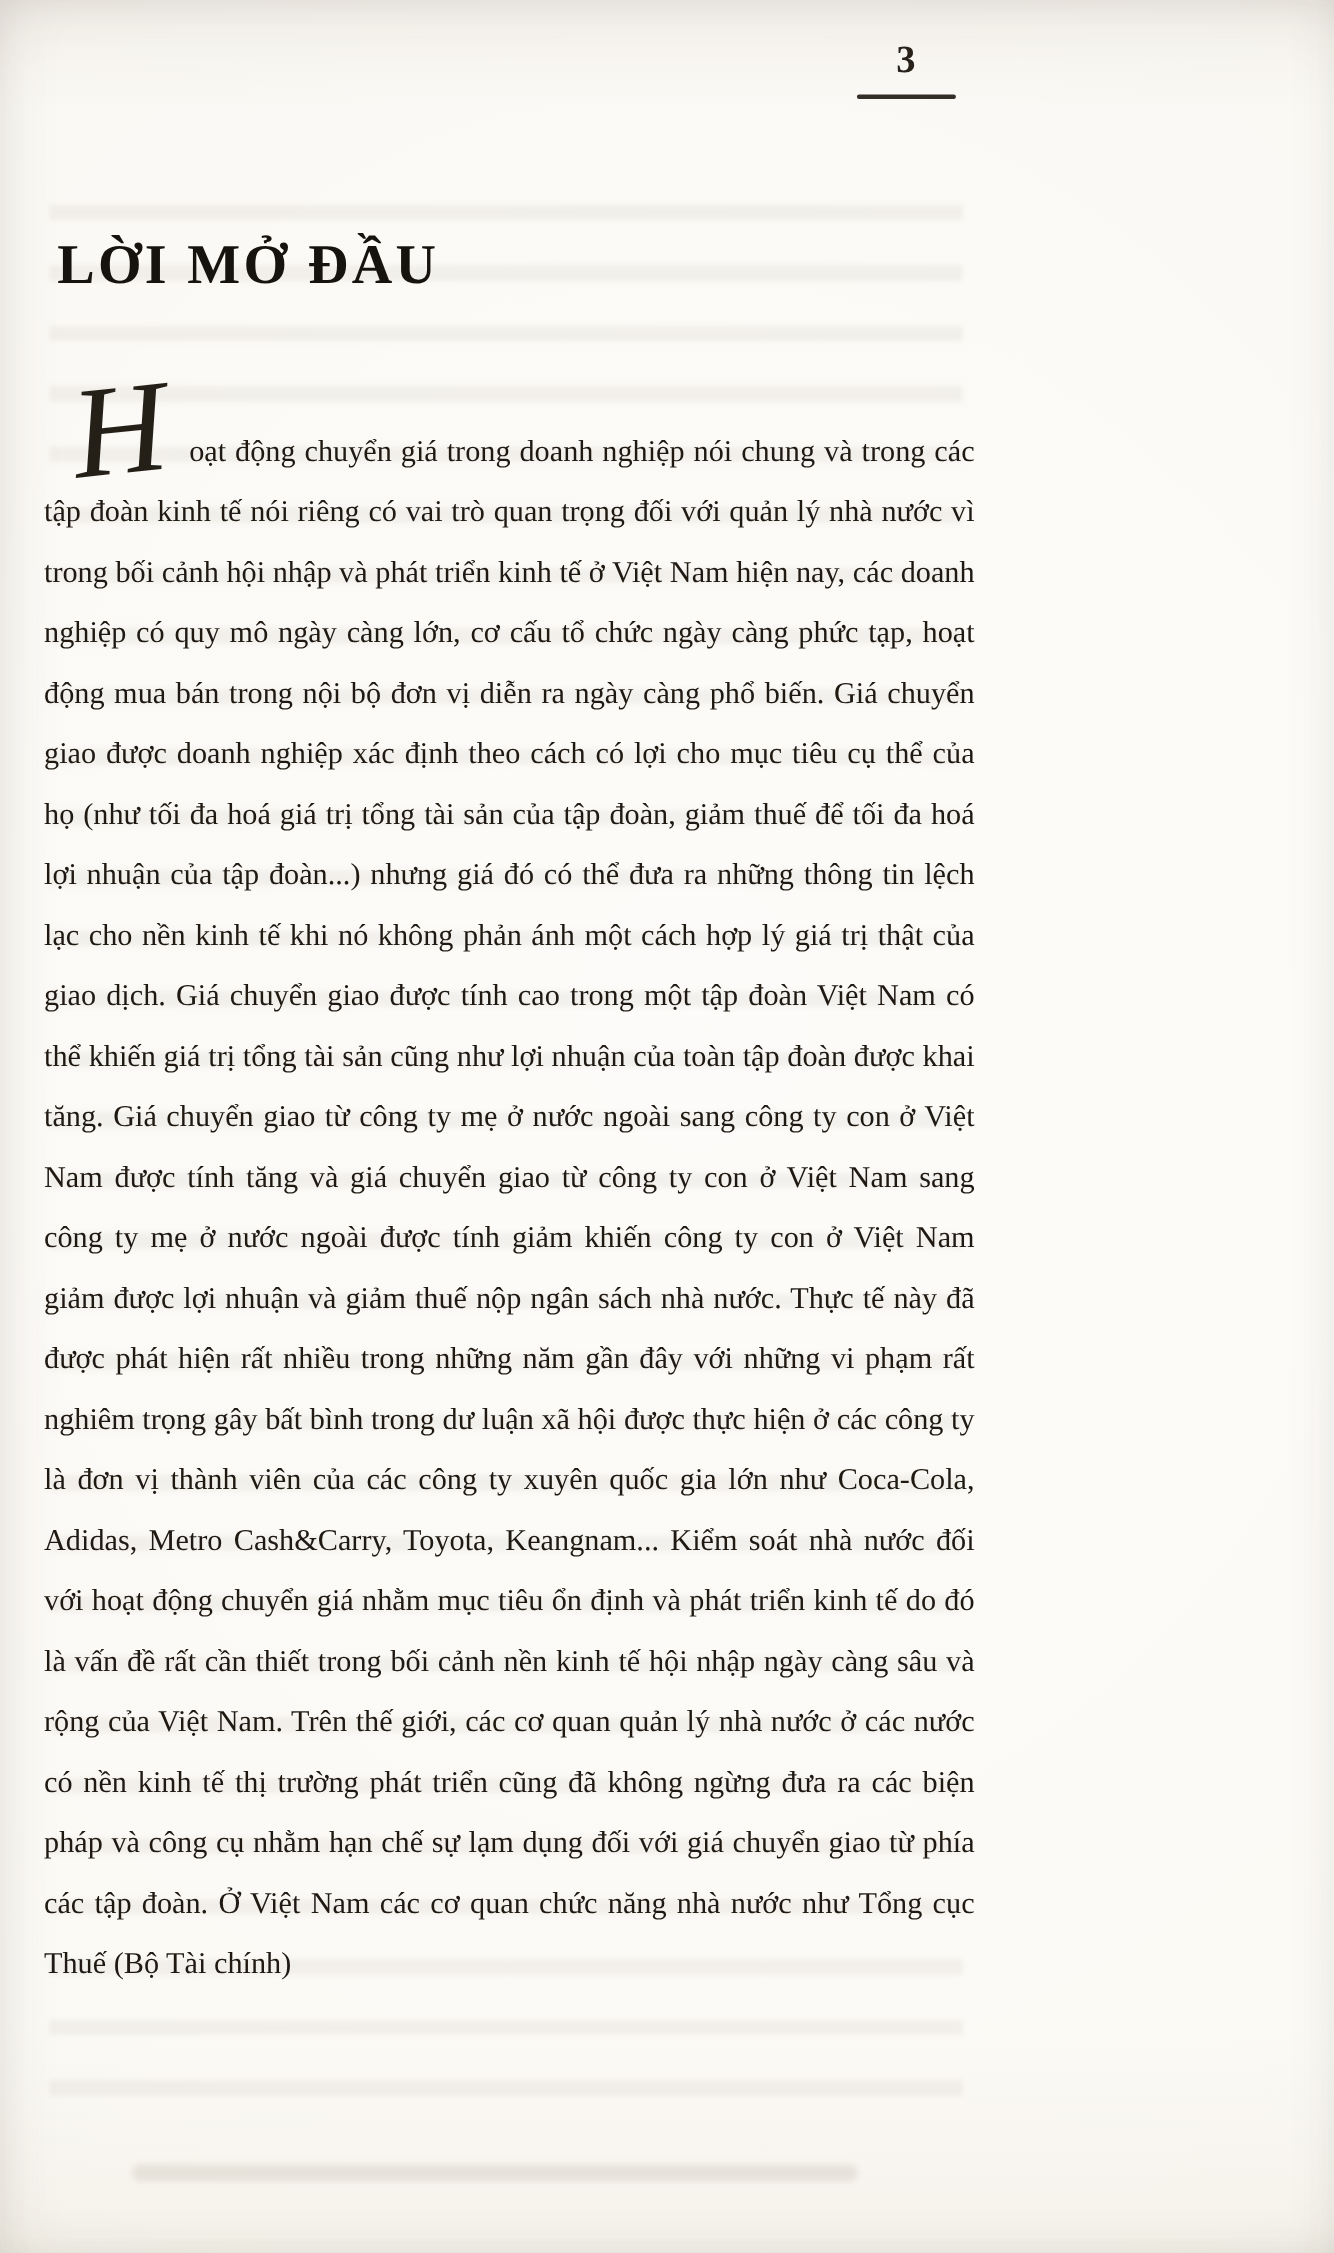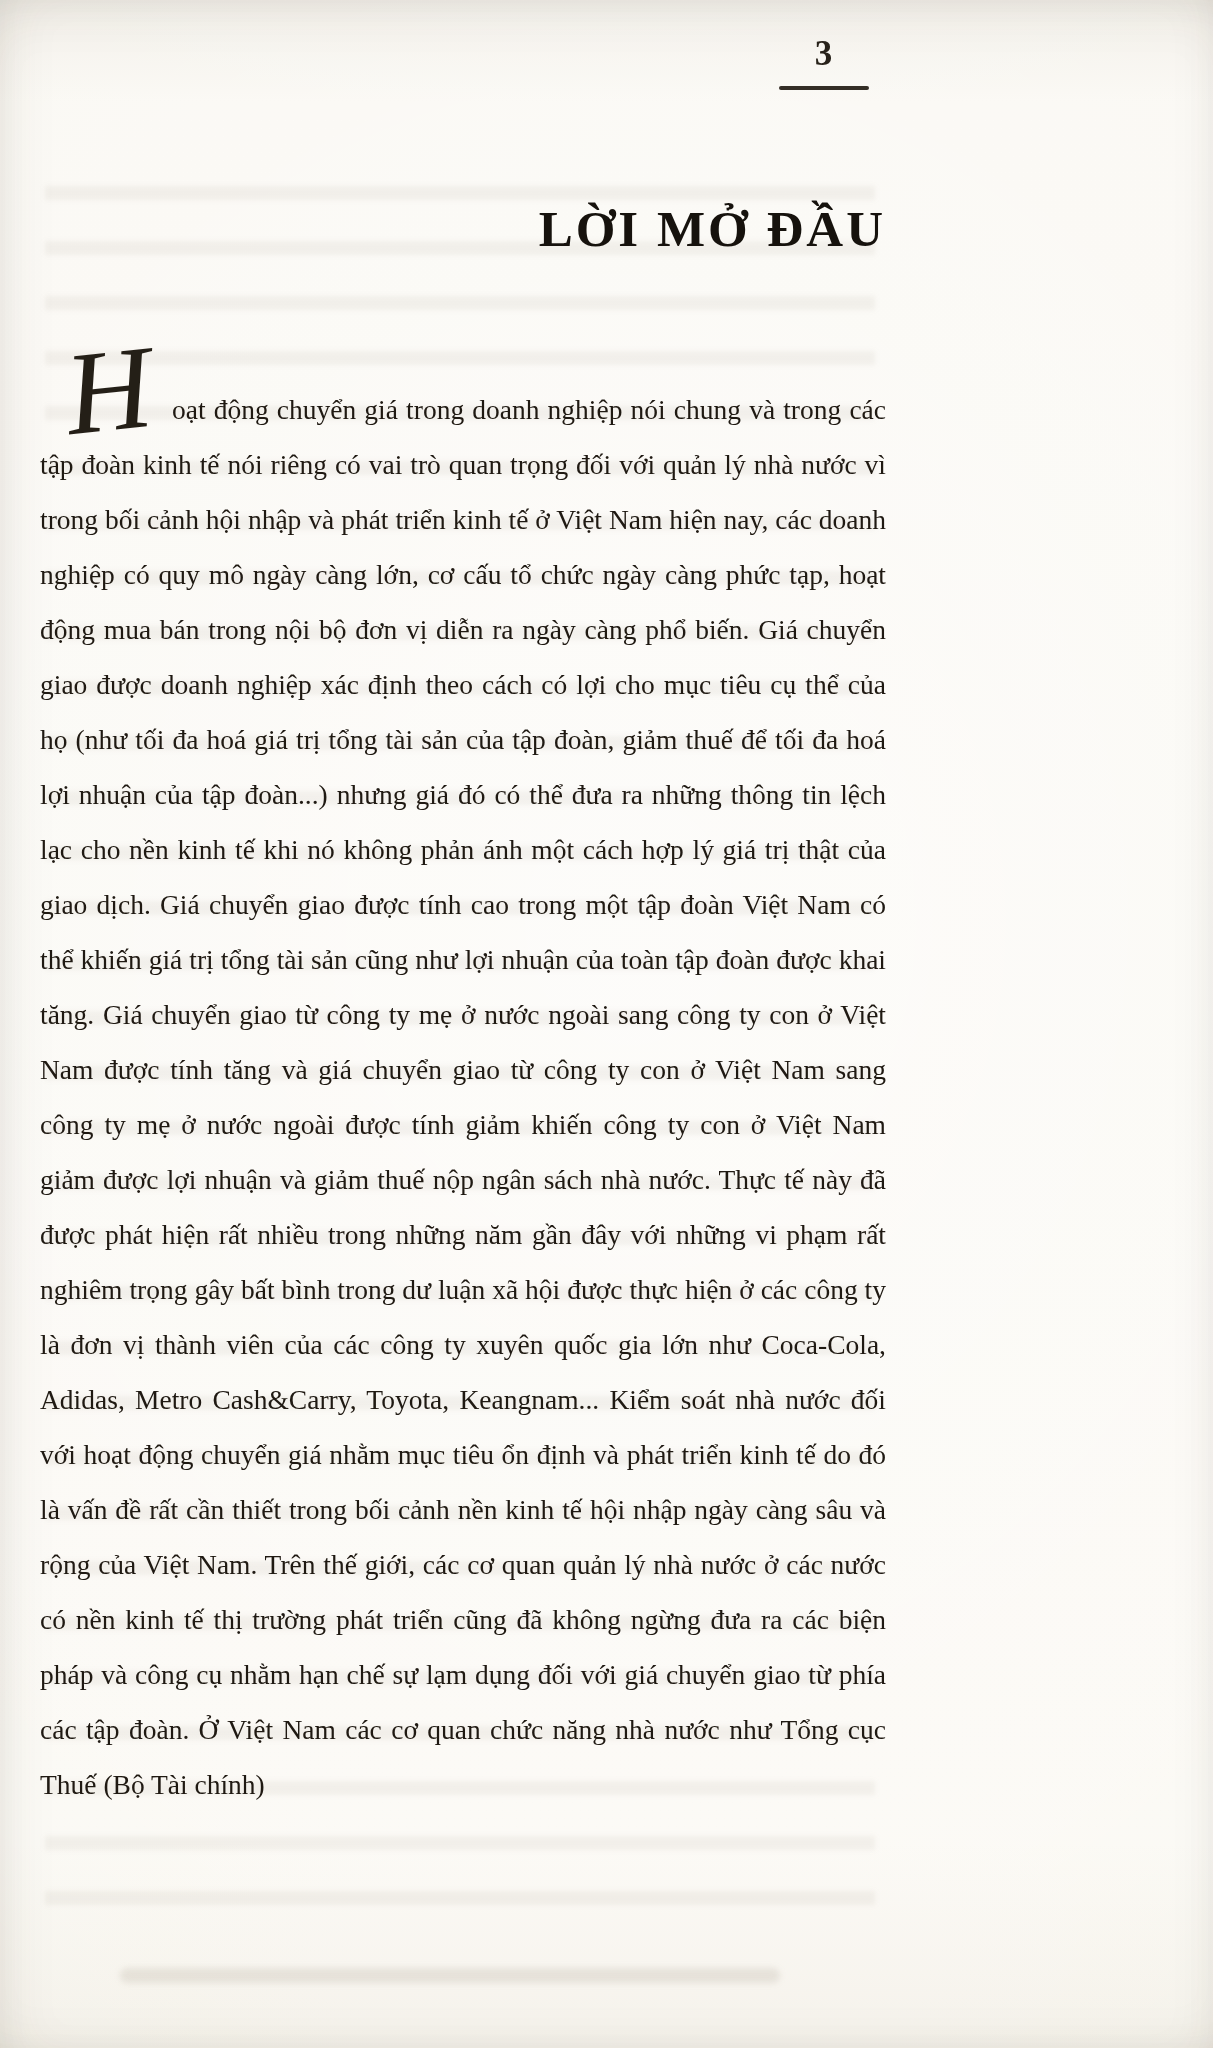--- a/index.html
+++ b/index.html
@@ -63,22 +63,22 @@
     top: 86px; left: 779px;
     width: 90px; height: 4px;
     background: #342e26;
     border-radius: 2px;
   }
 
   .chapter-title {
     position: absolute;
     top: 200px; left: 40px;
     width: 846px;
-    margin: 0;
-    text-align: right;
+    margin: 12px;
+    text-align: left;
     font-size: 51px;
     font-weight: 700;
     letter-spacing: 3px;
     color: #16120d;
   }
 
   .drop-cap {
     position: absolute;
     left: 66px; top: 332px;
     font-size: 118px;

